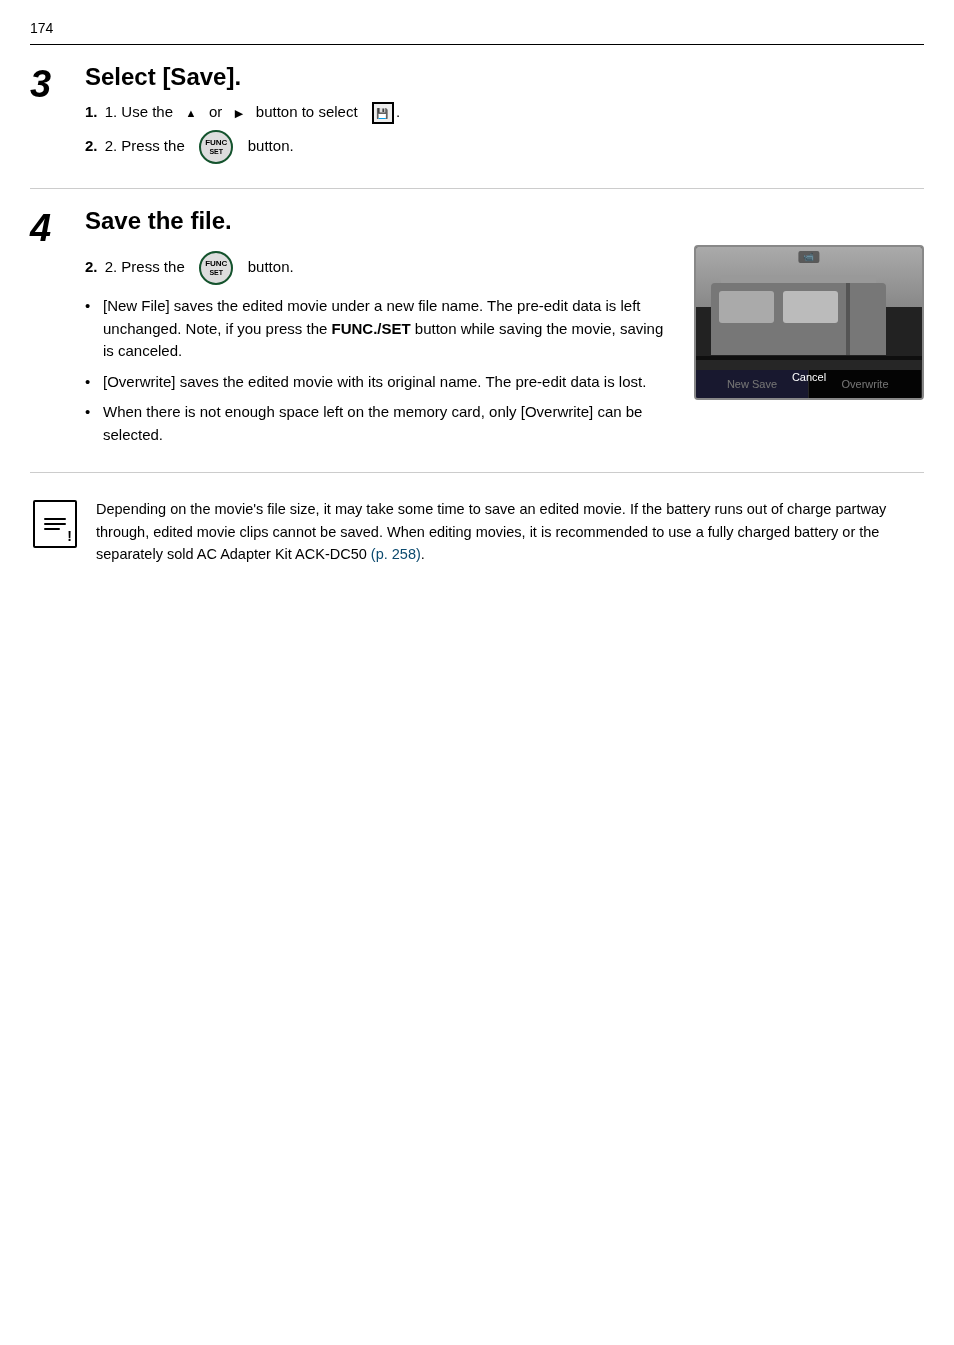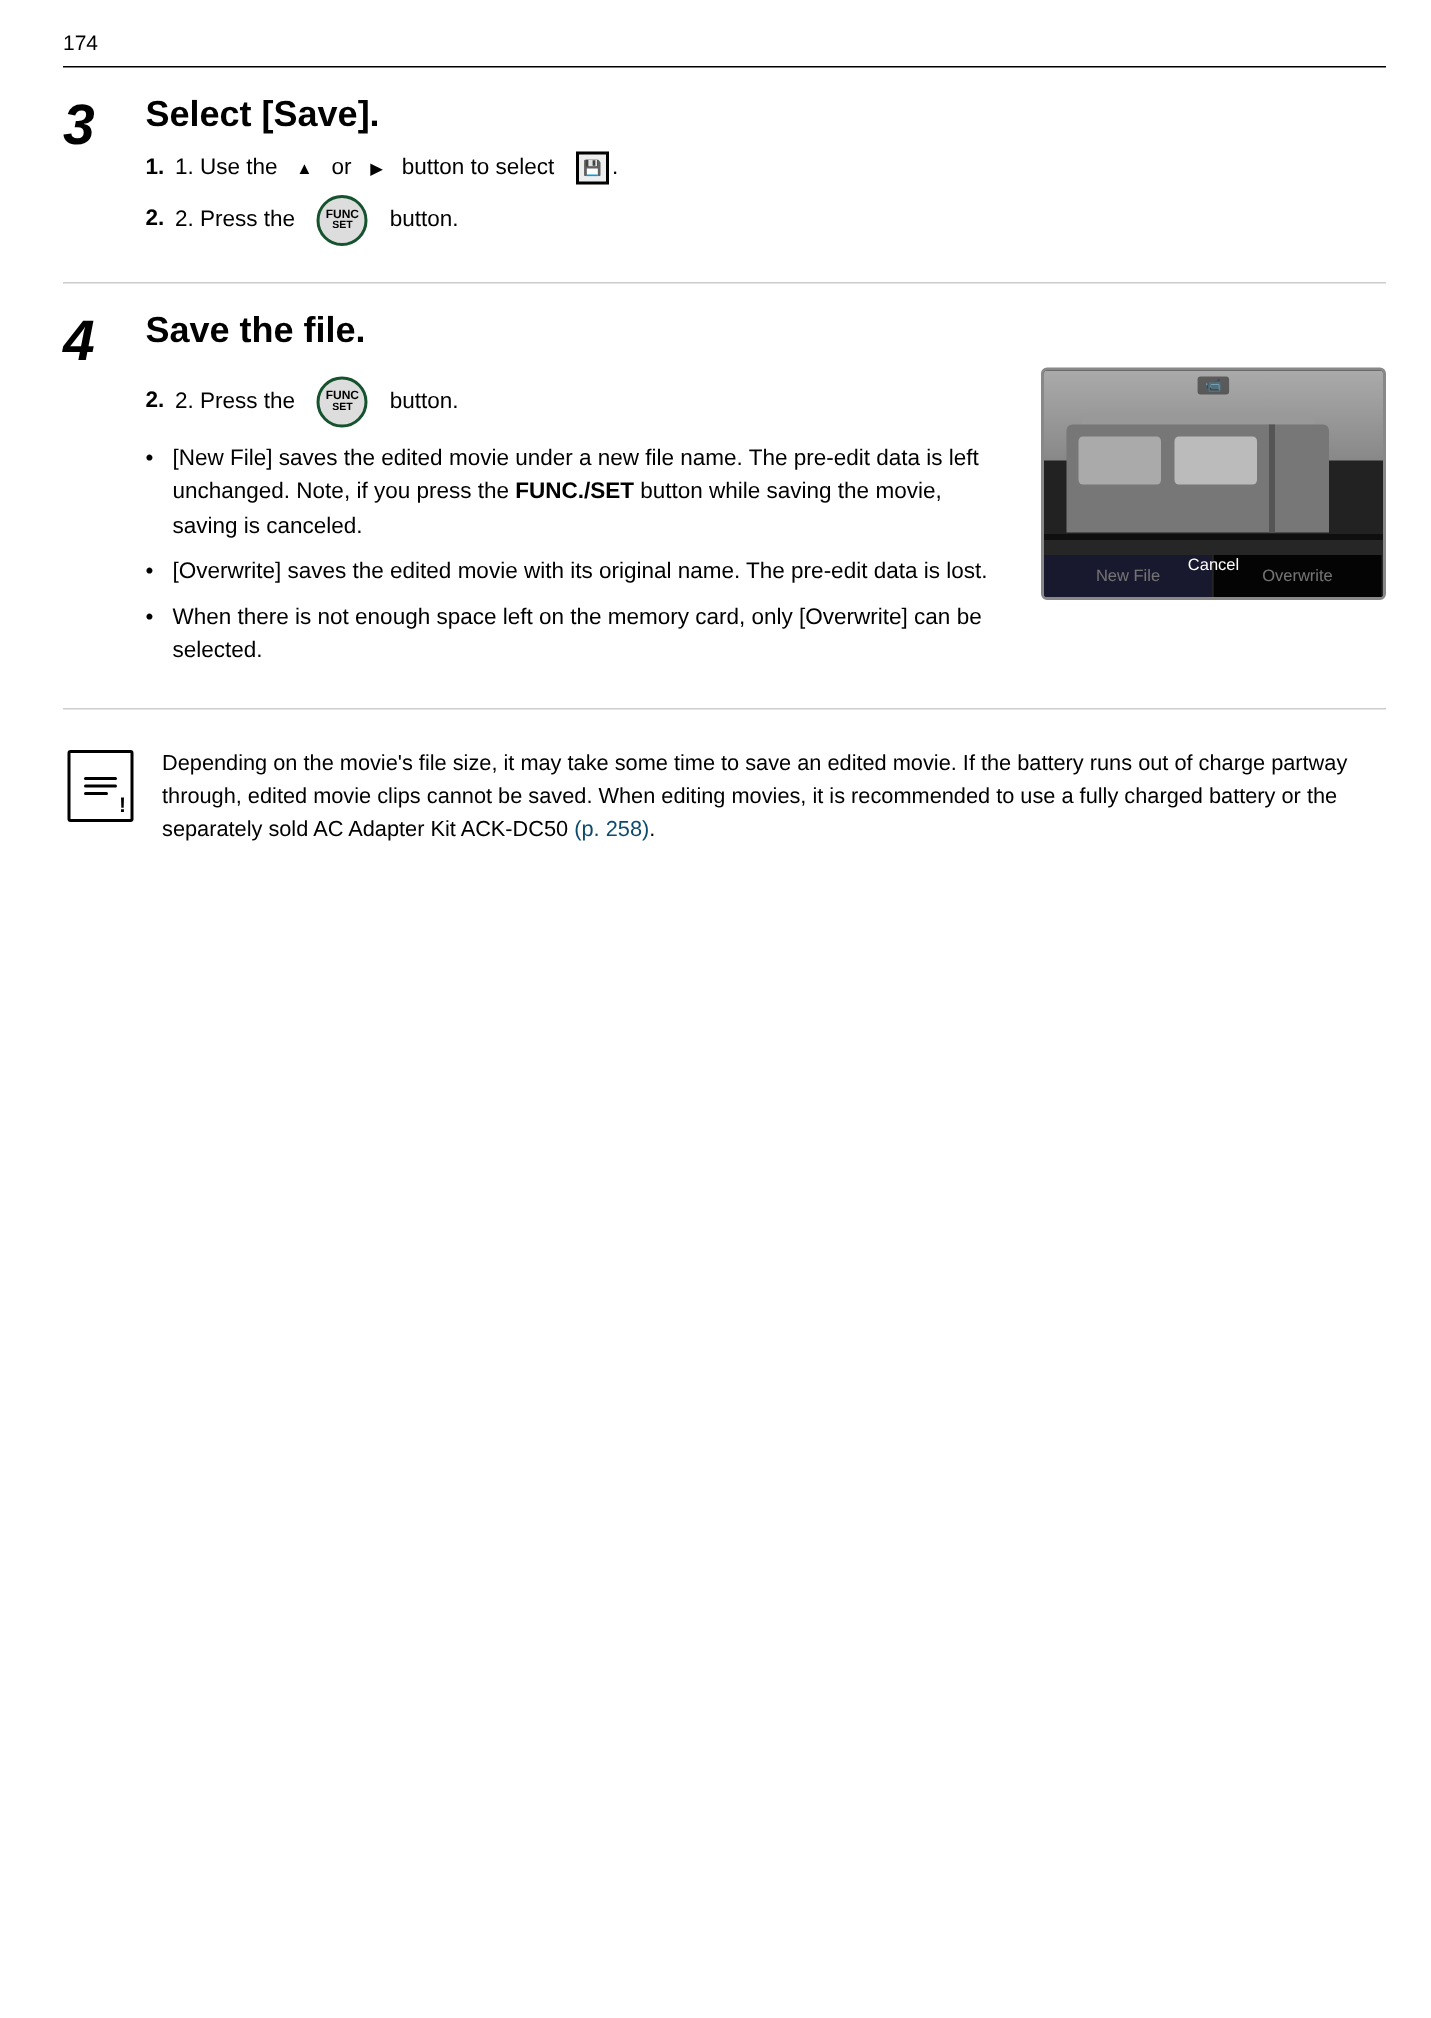--- a/index.html
+++ b/index.html
@@ -5,21 +5,21 @@
     * { box-sizing: border-box; margin: 0; padding: 0; }
     body {
       font-family: Arial, Helvetica, sans-serif;
       font-size: 15px;
       background: #fff;
       color: #000;
       width: 954px;
       min-height: 1345px;
     }
     .page {
-      padding: 20px 30px 40px 42px;
+      padding: 20px 30px 40px 30px;
     }
     .page-number {
       font-size: 14px;
       color: #000;
       border-bottom: 1px solid #000;
       padding-bottom: 8px;
       margin-bottom: 0;
     }
     .step-section {
       display: flex;
@@ -324,21 +324,21 @@
               <div style="position:absolute;top:8px;left:72px;width:55px;height:32px;background:#bbb;border-radius:3px;"></div>
 
               <div style="position:absolute;top:0;left:135px;width:4px;height:72px;background:#555;"></div>
             </div>
 
             <div style="position:absolute;bottom:28px;left:0;right:0;height:10px;background:#555;"></div>
 
             <div style="position:absolute;top:4px;left:50%;transform:translateX(-50%);background:rgba(0,0,0,0.45);color:#fff;font-size:9px;padding:1px 5px;border-radius:2px;">📹</div>
 
             <div class="screen-buttons">
-              <div class="screen-btn active">New File</div>
+              <div class="screen-btn active">New Save</div>
               <div class="screen-btn">Overwrite</div>
             </div>
 
             <div style="position:absolute;bottom:0;left:0;right:0;height:42px;display:flex;align-items:center;justify-content:center;background:rgba(0,0,0,0.55);">
               <span style="color:#fff;font-size:11px;">Cancel</span>
             </div>
           </div>
         </div>
       </div>
     </div>

